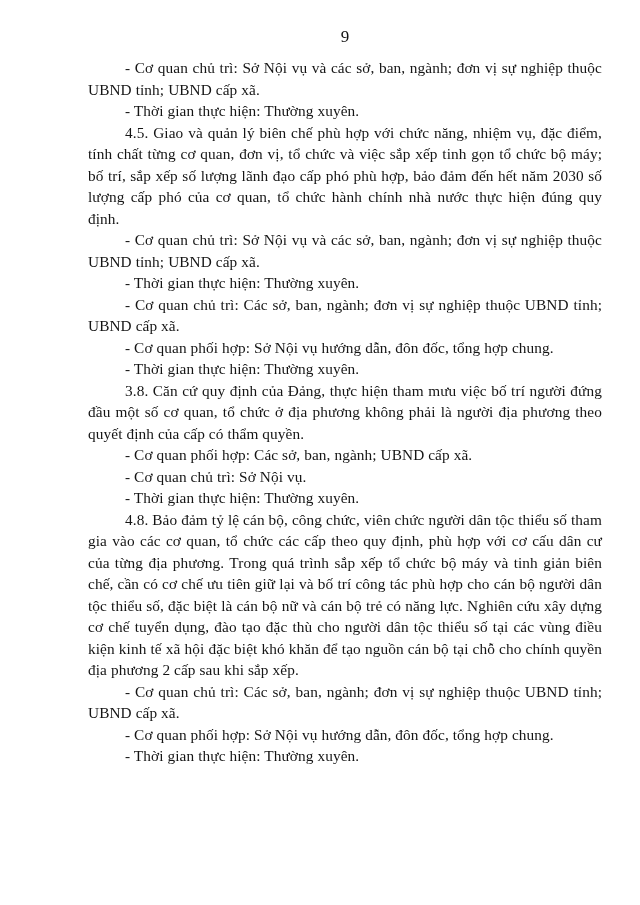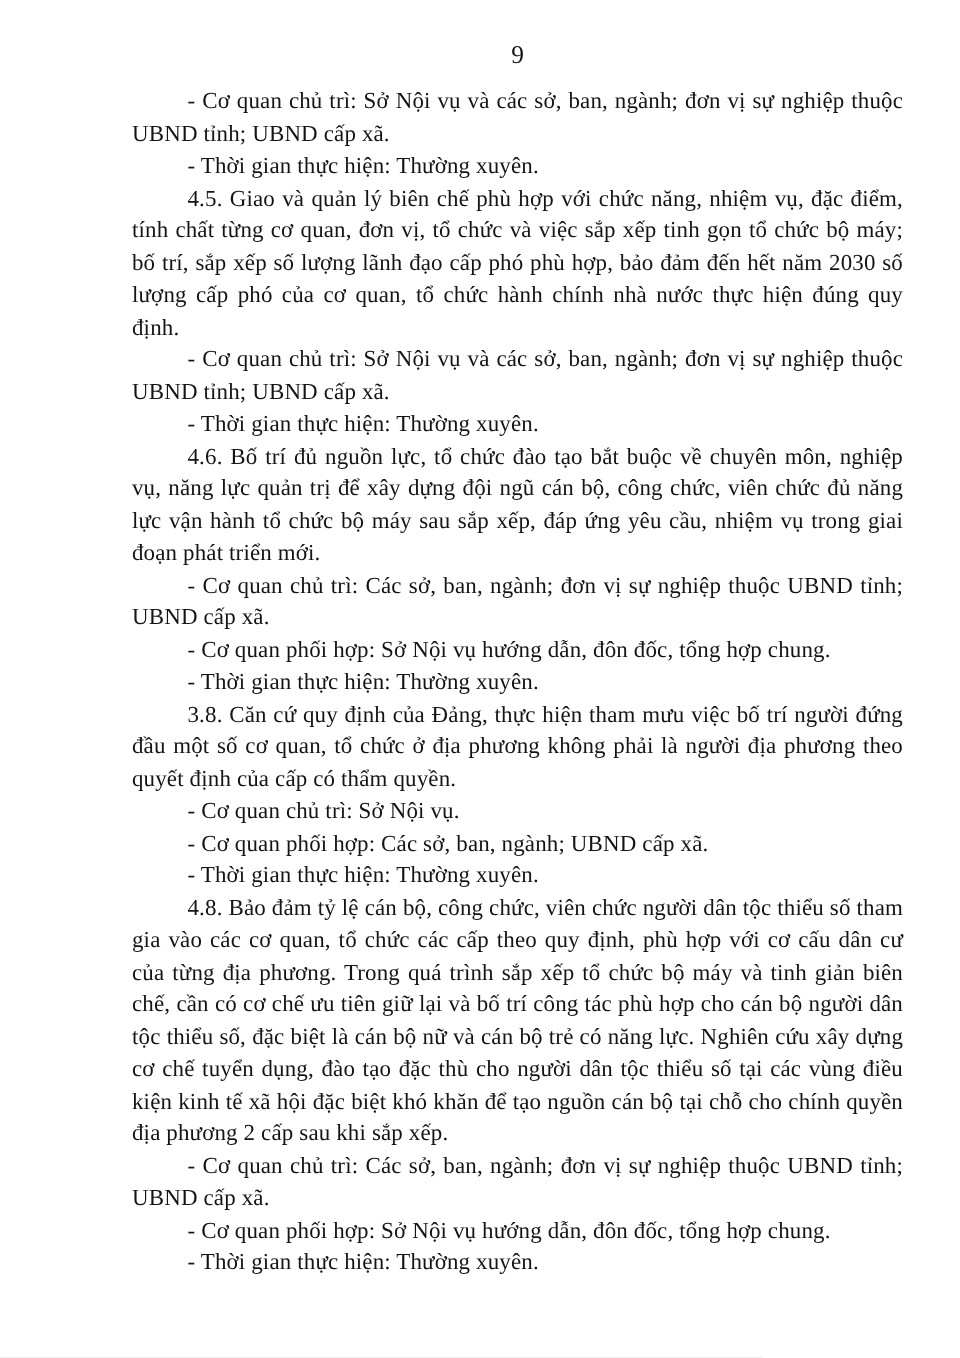--- a/index.html
+++ b/index.html
@@ -41,26 +41,25 @@
 <body>
 
 <div class="page">
   <div class="page-number">9</div>
   <div class="doc-body">
       <p class="para">- Cơ quan chủ trì: Sở Nội vụ và các sở, ban, ngành; đơn vị sự nghiệp thuộc UBND tỉnh; UBND cấp xã.</p>
       <p class="para">- Thời gian thực hiện: Thường xuyên.</p>
       <p class="para">4.5. Giao và quản lý biên chế phù hợp với chức năng, nhiệm vụ, đặc điểm, tính chất từng cơ quan, đơn vị, tổ chức và việc sắp xếp tinh gọn tổ chức bộ máy; bố trí, sắp xếp số lượng lãnh đạo cấp phó phù hợp, bảo đảm đến hết năm 2030 số lượng cấp phó của cơ quan, tổ chức hành chính nhà nước thực hiện đúng quy định.</p>
       <p class="para">- Cơ quan chủ trì: Sở Nội vụ và các sở, ban, ngành; đơn vị sự nghiệp thuộc UBND tỉnh; UBND cấp xã.</p>
       <p class="para">- Thời gian thực hiện: Thường xuyên.</p>
-      <p class="para">4.6. Bố trí đủ nguồn lực, tổ chức đào tạo bắt buộc về chuyên môn, nghiệp vụ, năng lực quản trị để xây dựng đội ngũ cán bộ, công chức, viên chức đủ năng lực vận hành tổ chức bộ máy sau sắp xếp, đáp ứng yêu cầu, nhiệm vụ trong giai đoạn phát triển mới.</p>
       <p class="para">- Cơ quan chủ trì: Các sở, ban, ngành; đơn vị sự nghiệp thuộc UBND tỉnh; UBND cấp xã.</p>
       <p class="para">- Cơ quan phối hợp: Sở Nội vụ hướng dẫn, đôn đốc, tổng hợp chung.</p>
       <p class="para">- Thời gian thực hiện: Thường xuyên.</p>
       <p class="para">3.8. Căn cứ quy định của Đảng, thực hiện tham mưu việc bố trí người đứng đầu một số cơ quan, tổ chức ở địa phương không phải là người địa phương theo quyết định của cấp có thẩm quyền.</p>
+      <p class="para">- Cơ quan phối hợp: Các sở, ban, ngành; UBND cấp xã.</p>
       <p class="para">- Cơ quan chủ trì: Sở Nội vụ.</p>
-      <p class="para">- Cơ quan phối hợp: Các sở, ban, ngành; UBND cấp xã.</p>
       <p class="para">- Thời gian thực hiện: Thường xuyên.</p>
       <p class="para">4.8. Bảo đảm tỷ lệ cán bộ, công chức, viên chức người dân tộc thiểu số tham gia vào các cơ quan, tổ chức các cấp theo quy định, phù hợp với cơ cấu dân cư của từng địa phương. Trong quá trình sắp xếp tổ chức bộ máy và tinh giản biên chế, cần có cơ chế ưu tiên giữ lại và bố trí công tác phù hợp cho cán bộ người dân tộc thiểu số, đặc biệt là cán bộ nữ và cán bộ trẻ có năng lực. Nghiên cứu xây dựng cơ chế tuyển dụng, đào tạo đặc thù cho người dân tộc thiểu số tại các vùng điều kiện kinh tế xã hội đặc biệt khó khăn để tạo nguồn cán bộ tại chỗ cho chính quyền địa phương 2 cấp sau khi sắp xếp.</p>
       <p class="para">- Cơ quan chủ trì: Các sở, ban, ngành; đơn vị sự nghiệp thuộc UBND tỉnh; UBND cấp xã.</p>
       <p class="para">- Cơ quan phối hợp: Sở Nội vụ hướng dẫn, đôn đốc, tổng hợp chung.</p>
       <p class="para">- Thời gian thực hiện: Thường xuyên.</p>
     </div>
 </div>
 
 </body></html>

